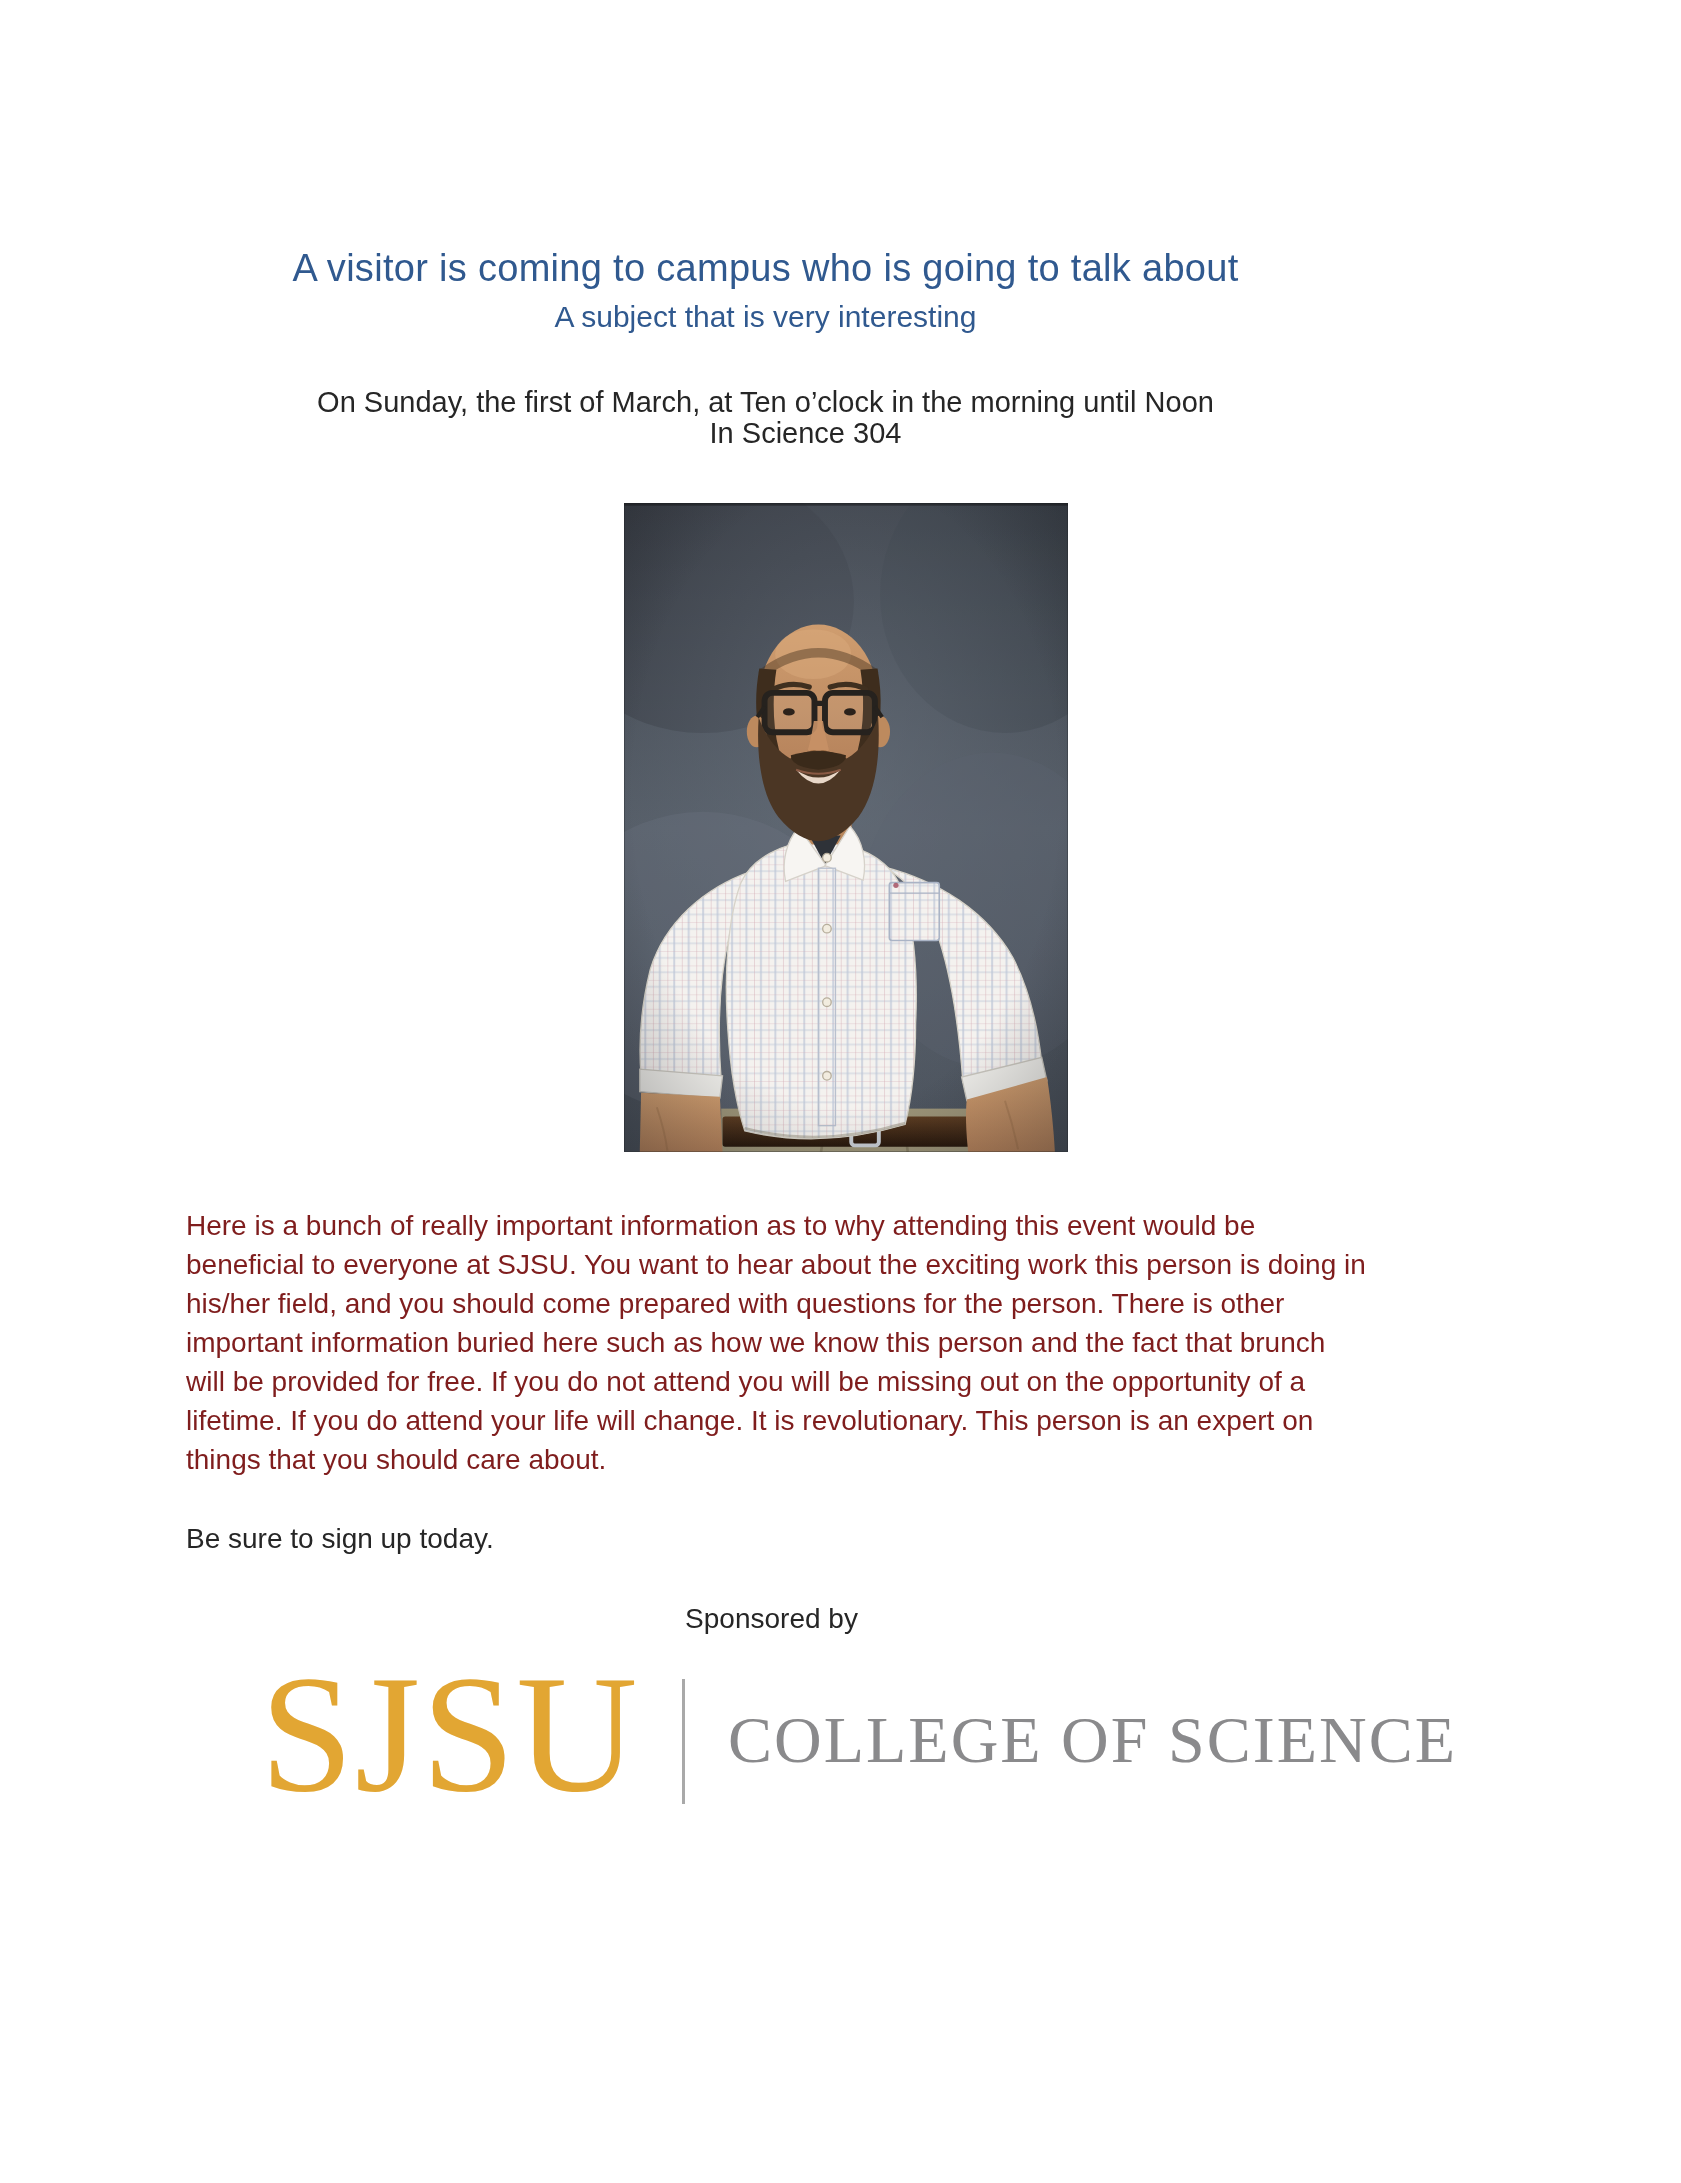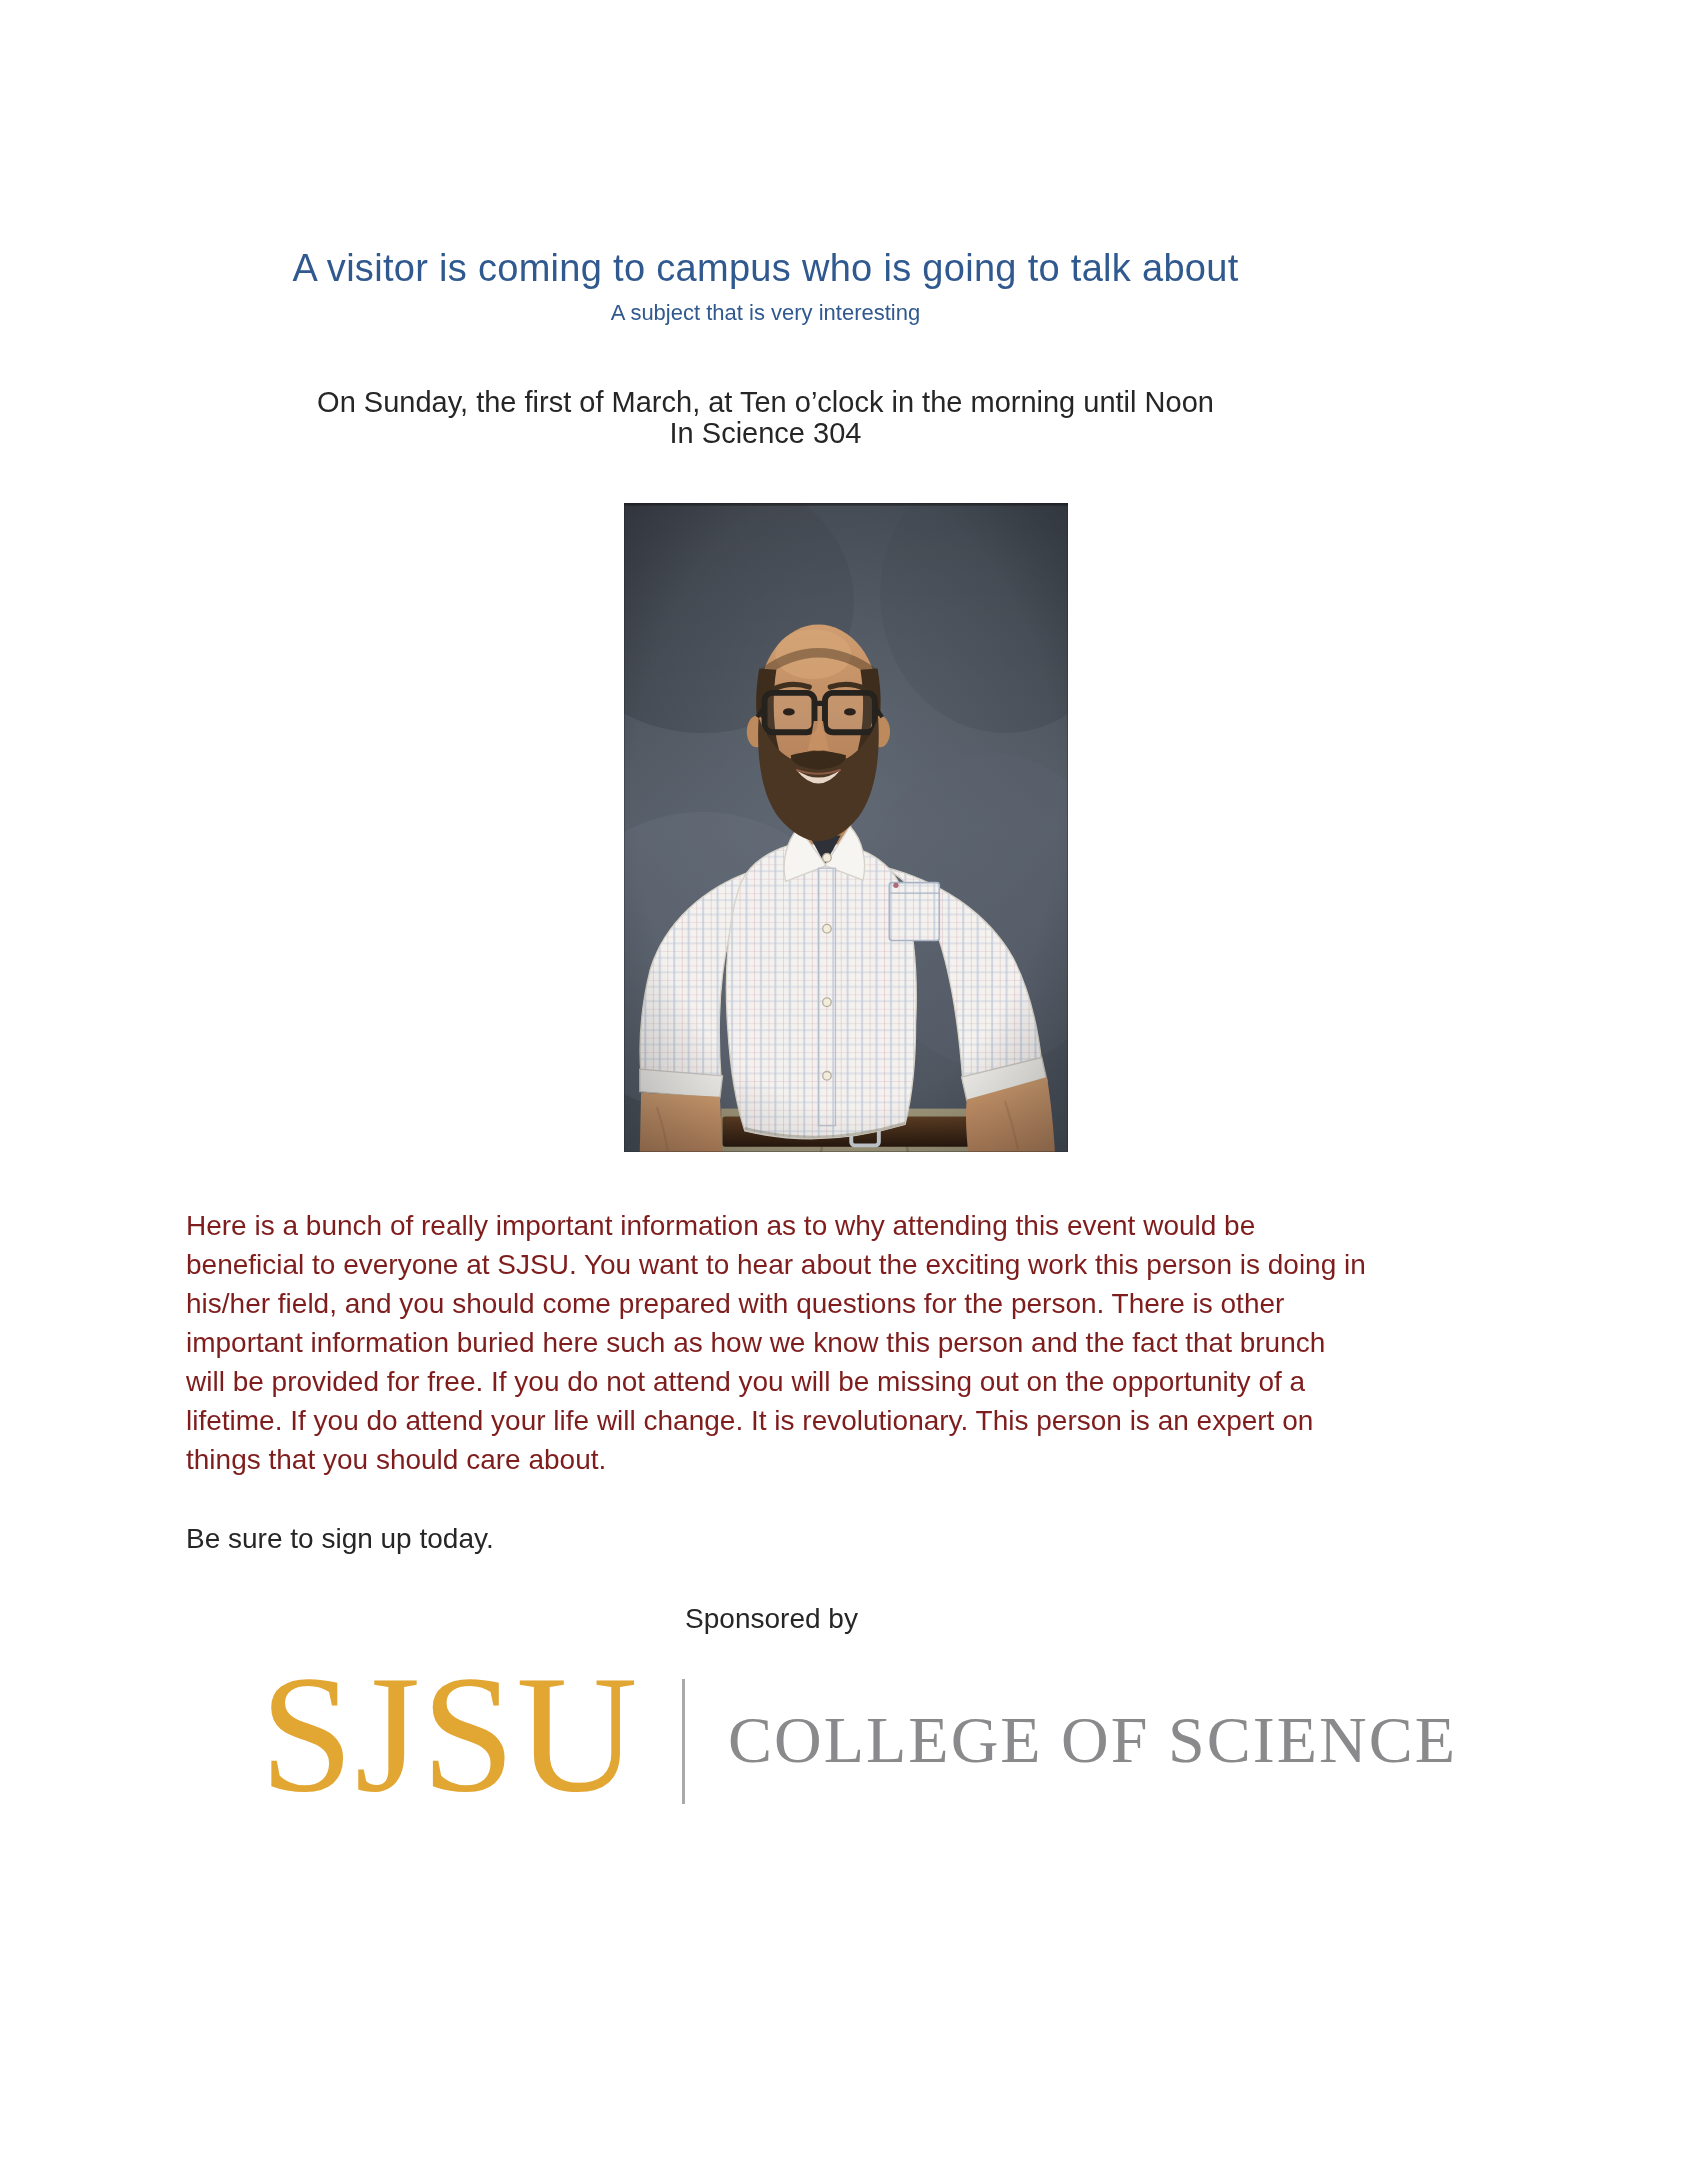--- a/index.html
+++ b/index.html
@@ -14,33 +14,34 @@
   .centered{position:absolute;left:0;width:100%;text-align:center;}
   .event-title{
     top:247px;
     font-size:38px;
     font-weight:300;
     color:#30598F;
     letter-spacing:0.3px;
   }
   .event-subtitle{
     top:300px;
-    font-size:22px;
+    font-size:30px;
     font-weight:300;
     color:#30598F;
   }
   .event-datetime{
     top:386px;
     font-size:29px;
     color:#262626;
   }
   .event-location{
     top:417px;
     font-size:29px;
     color:#262626;
+    margin-left:40px;
   }
   .photo-frame{
     position:absolute;
     left:624px;
     top:503px;
     width:444px;
     height:649px;
   }
   .photo-frame svg{display:block;width:100%;height:100%;}
   .event-description{

